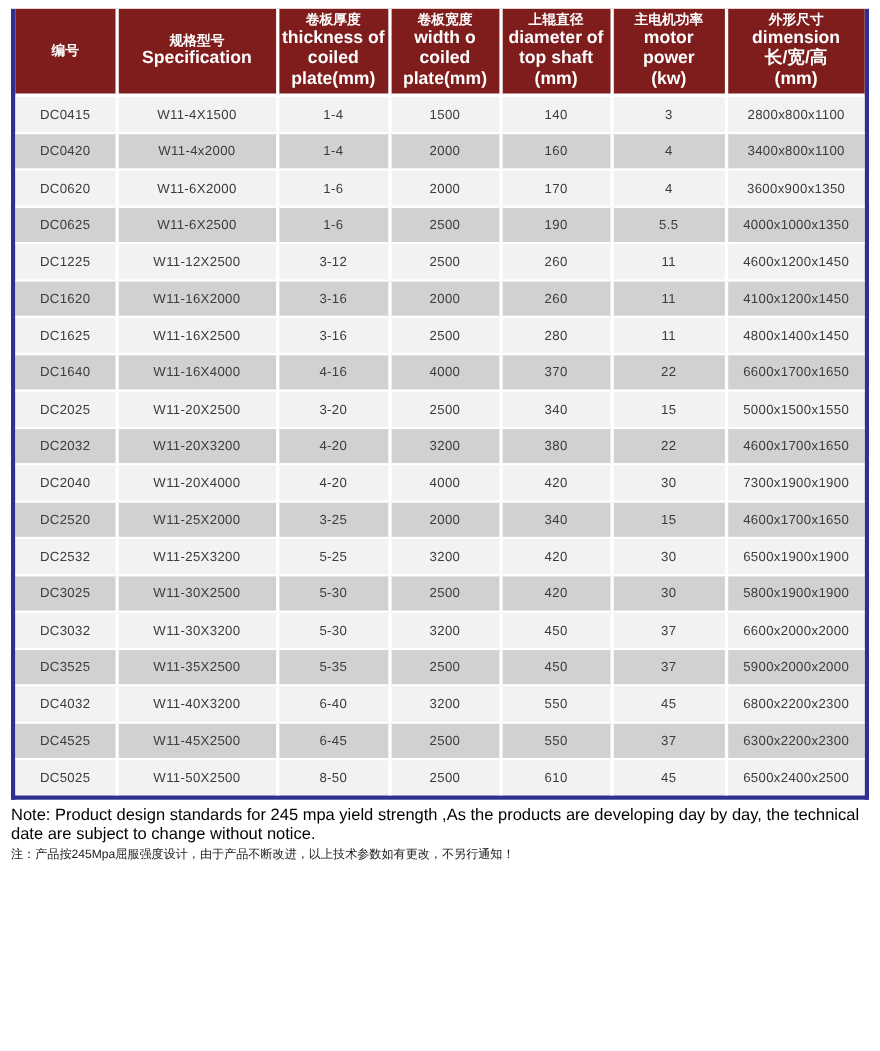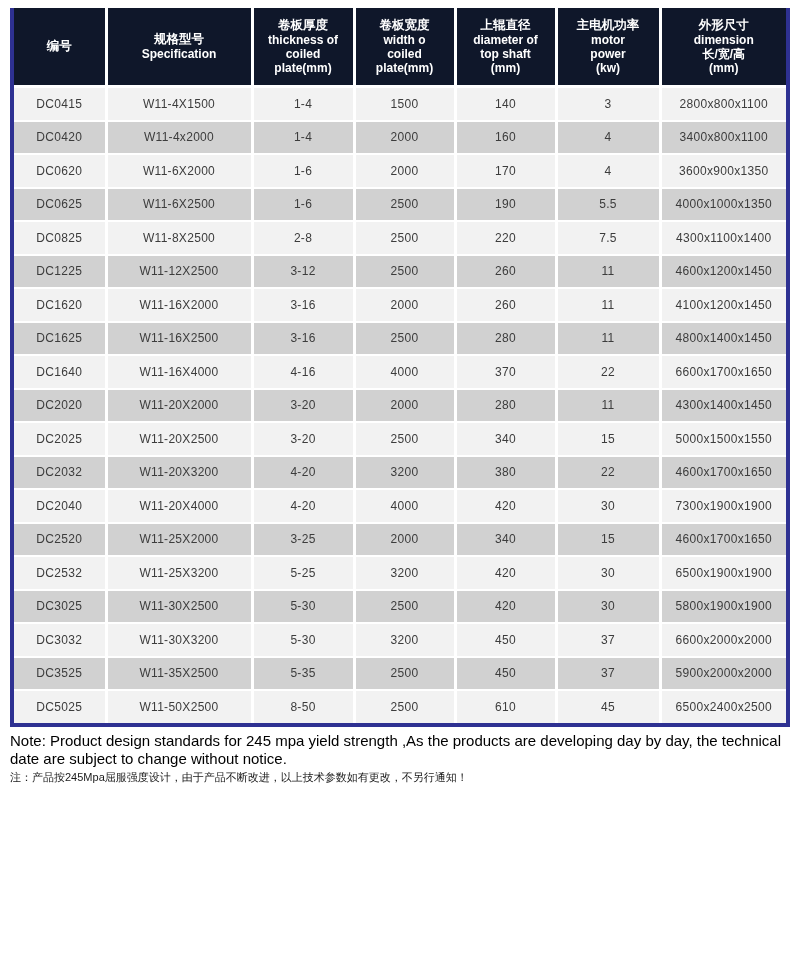--- a/index.html
+++ b/index.html
@@ -28,21 +28,21 @@
     table-layout: fixed;
   }
   col.c1 { width: 92px; }
   col.c2 { width: 146px; }
   col.c3 { width: 102px; }
   col.c4 { width: 101px; }
   col.c5 { width: 101px; }
   col.c6 { width: 104px; }
   col.c7 { width: 126px; }
   th {
-    background: #0f172a;
+    background: #7f1d1d;
     color: #ffffff;
     font-weight: bold;
     text-align: center;
     vertical-align: middle;
     height: 73px;
     border-right: 3px solid #ffffff;
     border-bottom: 3px solid #ffffff;
     font-size: 12px;
     line-height: 1.18;
     padding: 2px 1px;
@@ -57,21 +57,21 @@
     font-size: 12px;
     color: #3c3c3c;
     padding: 0 2px;
     letter-spacing: 0.3px;
   }
   th:last-child, td:last-child { border-right: none; }
   tbody tr:last-child td { border-bottom: none; text-align: center; }
   tbody tr:nth-child(odd) td  { background: #f2f2f2; }
   tbody tr:nth-child(even) td { background: #d1d1d1; }
   th .cn { font-size: 12.5px; }
-  th .en { white-space: pre-line; font-size: 12px; }
+  th .en { white-space: pre-line; font-size: 16px; }
   .notes { margin-top: 5px; padding-left: 0; }
   .note-en {
     font-size: 15px;
     color: #000000;
     line-height: 1.25;
   }
   .note-cn {
     font-size: 11px;
     color: #1a1a1a;
     margin-top: 2px;
@@ -166,29 +166,20 @@
           <tr>
             <td>DC0625</td>
             <td>W11-6X2500</td>
             <td>1-6</td>
             <td>2500</td>
             <td>190</td>
             <td>5.5</td>
             <td>4000x1000x1350</td>
           </tr>
           <tr>
-            <td>DC0825</td>
-            <td>W11-8X2500</td>
-            <td>2-8</td>
-            <td>2500</td>
-            <td>220</td>
-            <td>7.5</td>
-            <td>4300x1100x1400</td>
-          </tr>
-          <tr>
             <td>DC1225</td>
             <td>W11-12X2500</td>
             <td>3-12</td>
             <td>2500</td>
             <td>260</td>
             <td>11</td>
             <td>4600x1200x1450</td>
           </tr>
           <tr>
             <td>DC1620</td>
@@ -211,29 +202,20 @@
           <tr>
             <td>DC1640</td>
             <td>W11-16X4000</td>
             <td>4-16</td>
             <td>4000</td>
             <td>370</td>
             <td>22</td>
             <td>6600x1700x1650</td>
           </tr>
           <tr>
-            <td>DC2020</td>
-            <td>W11-20X2000</td>
-            <td>3-20</td>
-            <td>2000</td>
-            <td>280</td>
-            <td>11</td>
-            <td>4300x1400x1450</td>
-          </tr>
-          <tr>
             <td>DC2025</td>
             <td>W11-20X2500</td>
             <td>3-20</td>
             <td>2500</td>
             <td>340</td>
             <td>15</td>
             <td>5000x1500x1550</td>
           </tr>
           <tr>
             <td>DC2032</td>
@@ -292,20 +274,38 @@
           <tr>
             <td>DC3525</td>
             <td>W11-35X2500</td>
             <td>5-35</td>
             <td>2500</td>
             <td>450</td>
             <td>37</td>
             <td>5900x2000x2000</td>
           </tr>
           <tr>
+            <td>DC4032</td>
+            <td>W11-40X3200</td>
+            <td>6-40</td>
+            <td>3200</td>
+            <td>550</td>
+            <td>45</td>
+            <td>6800x2200x2300</td>
+          </tr>
+          <tr>
+            <td>DC4525</td>
+            <td>W11-45X2500</td>
+            <td>6-45</td>
+            <td>2500</td>
+            <td>550</td>
+            <td>37</td>
+            <td>6300x2200x2300</td>
+          </tr>
+          <tr>
             <td>DC5025</td>
             <td>W11-50X2500</td>
             <td>8-50</td>
             <td>2500</td>
             <td>610</td>
             <td>45</td>
             <td>6500x2400x2500</td>
           </tr>
         </tbody>
     </table>

